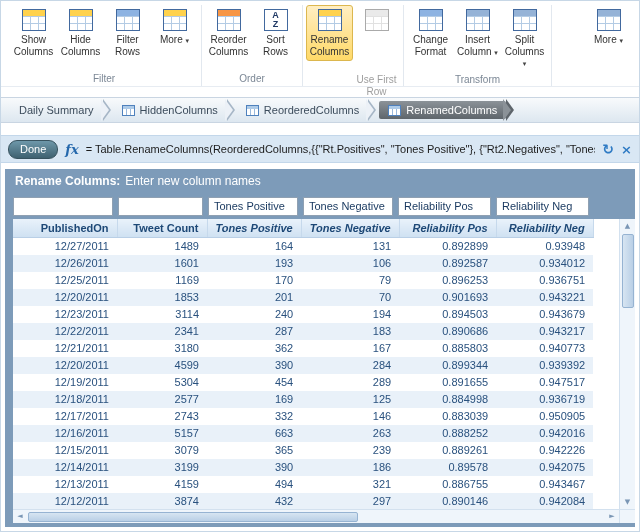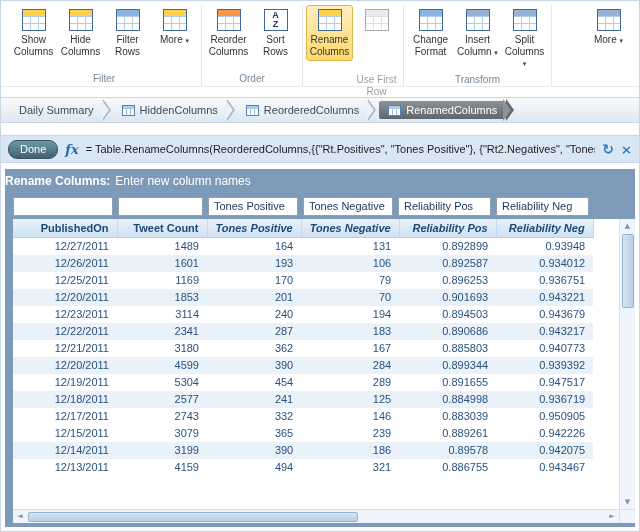--- a/index.html
+++ b/index.html
@@ -43,21 +43,21 @@
   .fbar{height:28px;margin-top:12px;flex-shrink:0;background:var(--fbar-bg,#d9e7f4);border-top:1px solid #c3d7ea;border-bottom:1px solid #c3d7ea;display:flex;align-items:center;gap:7px;padding:0 7px;box-sizing:border-box;}
   .done{background:linear-gradient(#6e98aa,#3f6170);color:#fff;font-size:11px;padding:3px 11px;border-radius:9px;border:1px solid #38535f;line-height:1;flex-shrink:0;}
   .fx{font-family:"DejaVu Serif",serif;font-style:italic;font-weight:bold;font-size:13px;color:#2568ac;flex-shrink:0;}
   .formula{flex:1;font-size:11px;color:#1c1c1c;white-space:nowrap;overflow:hidden;}
   .fbtn{font-family:"DejaVu Sans",sans-serif;color:#2f7bc4;font-weight:bold;flex-shrink:0;cursor:default;}
   .refresh{font-size:14px;}
   .close{font-size:13px;}
 
   
   .panel{margin:6px 4px 0;height:358px;box-sizing:border-box;background:var(--panel-bg,#7d9bb9);display:flex;flex-direction:column;flex-shrink:0;padding-bottom:4px;}
-  .phead{height:24px;display:flex;align-items:center;gap:5px;color:#fff;font-size:12px;box-sizing:border-box;flex-shrink:0;}
+  .phead{height:24px;display:flex;align-items:center;gap:5px;padding-left:10px;color:#fff;font-size:12px;box-sizing:border-box;flex-shrink:0;}
   .phead .t{font-weight:bold;}
   .inputs{height:26px;display:flex;gap:5px;padding-left:8px;align-items:center;box-sizing:border-box;flex-shrink:0;}
   .inputs input{height:19px;box-sizing:border-box;border:1px solid #8fa0b2;background:#fff;font-family:inherit;font-size:11px;color:#17375e;padding:1px 5px;}
   .i0{width:100px;}.i1{width:85px;}.i2{width:90px;}.i3{width:90px;}.i4{width:93px;}.i5{width:93px;}
   .middle{display:flex;flex:1;min-height:0;margin-left:8px;justify-content:space-between;}
   .twrap{flex:1;background:#fff;overflow:hidden;}
   table{border-collapse:collapse;table-layout:fixed;}
   .c0{width:104px;}.c1{width:90px;}.c2{width:94px;}.c3{width:94px;}.c4{width:97px;}.c5{width:97px;}
   th{background:linear-gradient(#e9f2fb,#cfe1f2);color:var(--hdr-text,#1d4876);font-size:11px;font-weight:bold;text-align:right;padding:0 8px;height:18px;line-height:18px;border-right:1px solid #c6d9ec;border-bottom:1px solid #b9cfe6;box-sizing:border-box;white-space:nowrap;overflow:hidden;}
   th.ren{font-style:italic;}
@@ -301,33 +301,41 @@
                 <td>12/19/2011</td>
                 <td>5304</td>
                 <td>454</td>
                 <td>289</td>
                 <td>0.891655</td>
                 <td>0.947517</td>
               </tr>
               <tr class="alt">
                 <td>12/18/2011</td>
                 <td>2577</td>
-                <td>241</td>
+                <td>169</td>
                 <td>125</td>
                 <td>0.884998</td>
                 <td>0.936719</td>
               </tr>
               <tr>
                 <td>12/17/2011</td>
                 <td>2743</td>
                 <td>332</td>
                 <td>146</td>
                 <td>0.883039</td>
                 <td>0.950905</td>
               </tr>
+              <tr class="alt">
+                <td>12/16/2011</td>
+                <td>5157</td>
+                <td>663</td>
+                <td>263</td>
+                <td>0.888252</td>
+                <td>0.942016</td>
+              </tr>
               <tr>
                 <td>12/15/2011</td>
                 <td>3079</td>
                 <td>365</td>
                 <td>239</td>
                 <td>0.889261</td>
                 <td>0.942226</td>
               </tr>
               <tr class="alt">
                 <td>12/14/2011</td>
@@ -338,20 +346,28 @@
                 <td>0.942075</td>
               </tr>
               <tr>
                 <td>12/13/2011</td>
                 <td>4159</td>
                 <td>494</td>
                 <td>321</td>
                 <td>0.886755</td>
                 <td>0.943467</td>
               </tr>
+              <tr class="alt">
+                <td>12/12/2011</td>
+                <td>3874</td>
+                <td>432</td>
+                <td>297</td>
+                <td>0.890146</td>
+                <td>0.942084</td>
+              </tr>
             </tbody>
         </table>
       </div>
       <div class="vscroll">
         <div class="sarrow">▲</div>
         <div class="vthumb"></div>
         <div class="vspace"></div>
         <div class="sarrow">▼</div>
       </div>
     </div>

